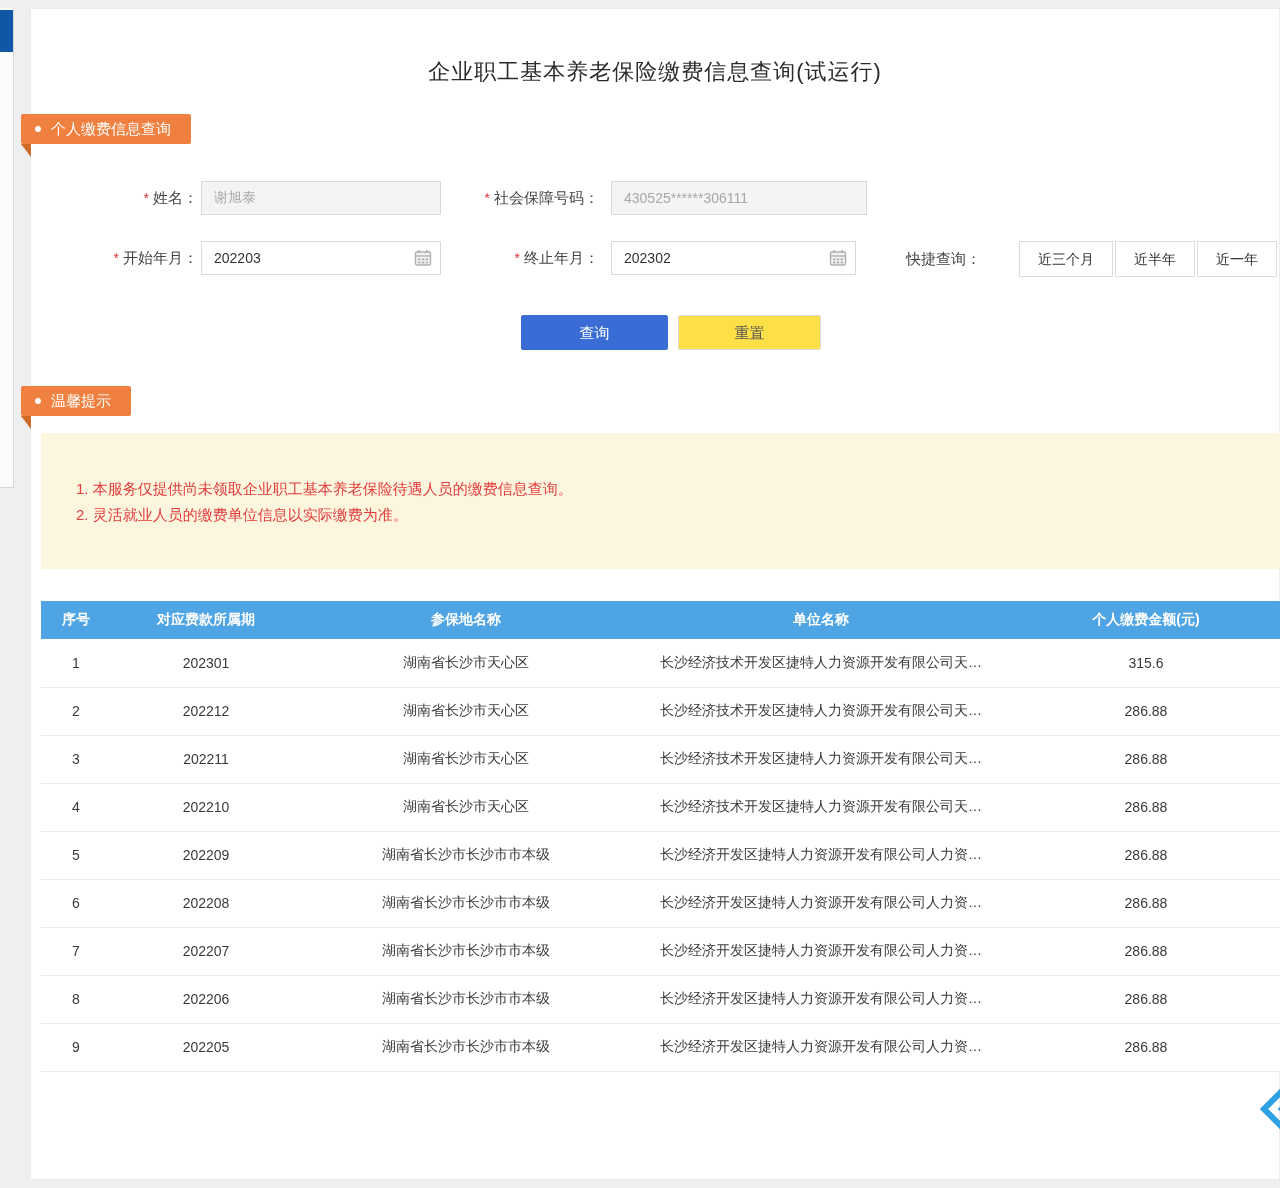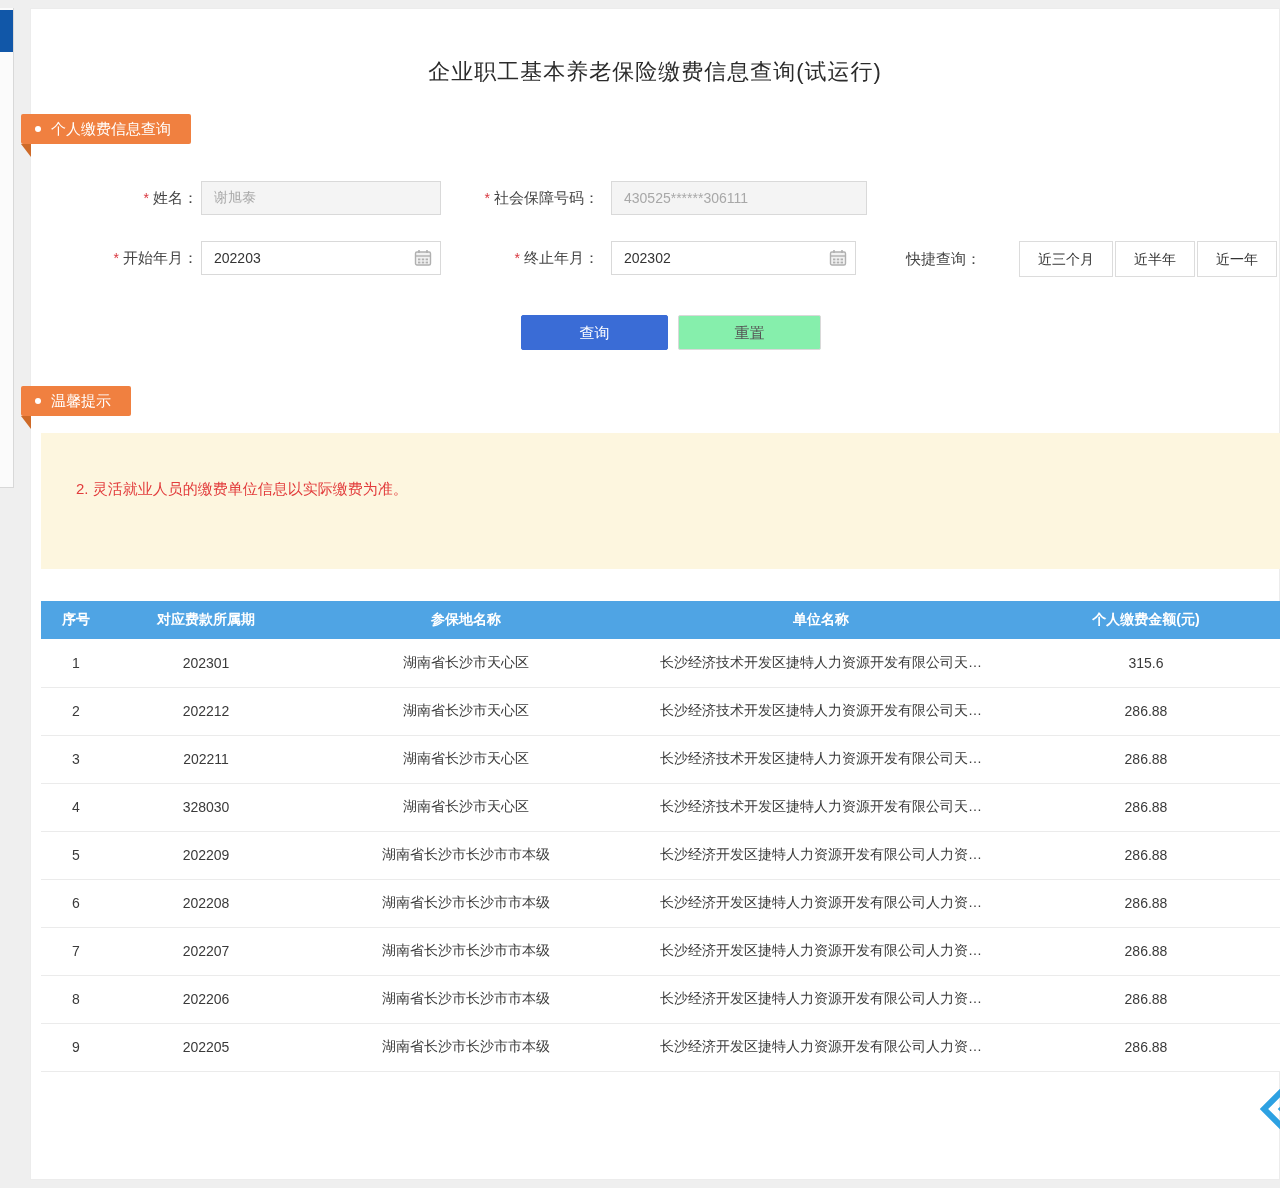--- a/index.html
+++ b/index.html
@@ -41,21 +41,21 @@
 
   .quick-label { position:absolute; left:875px; top:232px; height:36px; line-height:36px;
     font-size:15px; color:#444; }
   .quick-group { position:absolute; left:988px; top:232px; display:flex; gap:2px; }
   .quick-btn { height:36px; line-height:34px; padding:0 18px; border:1px solid #dcdcdc;
     background:#fff; font-size:14px; color:#333; cursor:pointer; white-space:nowrap; }
 
   .btn { position:absolute; top:306px; height:35px; font-size:15px; cursor:pointer;
     text-align:center; line-height:33px; border-radius:2px; }
   .btn-query { left:490px; width:147px; background:#3a6cd6; color:#fff; border:1px solid #3a6cd6; }
-  .btn-reset { left:647px; width:143px; background:#86efac; color:#555; border:1px solid #d9d9d9; }
+  .btn-reset { left:647px; width:143px; background:#fde047; color:#555; border:1px solid #d9d9d9; }
 
   .notice { position:absolute; left:10px; top:424px; width:1240px; height:136px;
     background:#fdf6df; padding:43px 20px 0 35px; }
   .notice p { font-size:15px; color:#e23b3b; line-height:26px; }
 
   .grid { position:absolute; left:10px; top:592px; width:1240px; border-collapse:collapse;
     table-layout:fixed; }
   .grid th { height:38px; background:#4fa4e4; color:#fff; font-size:14px; font-weight:600;
     text-align:center; }
   .grid td { height:48px; font-size:14px; color:#3a3a3a; text-align:center;
@@ -136,20 +136,21 @@
 
     <button class="btn btn-query">查询</button>
     <button class="btn btn-reset">重置</button>
 
     <div class="ribbon ribbon-tips">
       <span class="dot"></span>
       <span>温馨提示</span>
     </div>
 
     <div class="notice">
+      <p>1. 本服务仅提供尚未领取企业职工基本养老保险待遇人员的缴费信息查询。</p>
       <p>2. 灵活就业人员的缴费单位信息以实际缴费为准。</p>
     </div>
 
     <table class="grid">
       <colgroup>
         <col class="col-seq">
           <col class="col-period">
           <col class="col-area">
           <col class="col-co">
           <col class="col-amt">
@@ -180,21 +181,21 @@
         </tr>
         <tr>
           <td>3</td>
             <td>202211</td>
             <td>湖南省长沙市天心区</td>
             <td>长沙经济技术开发区捷特人力资源开发有限公司天…</td>
             <td>286.88</td>
         </tr>
         <tr>
           <td>4</td>
-            <td>328030</td>
+            <td>202210</td>
             <td>湖南省长沙市天心区</td>
             <td>长沙经济技术开发区捷特人力资源开发有限公司天…</td>
             <td>286.88</td>
         </tr>
         <tr>
           <td>5</td>
             <td>202209</td>
             <td>湖南省长沙市长沙市市本级</td>
             <td>长沙经济开发区捷特人力资源开发有限公司人力资…</td>
             <td>286.88</td>

